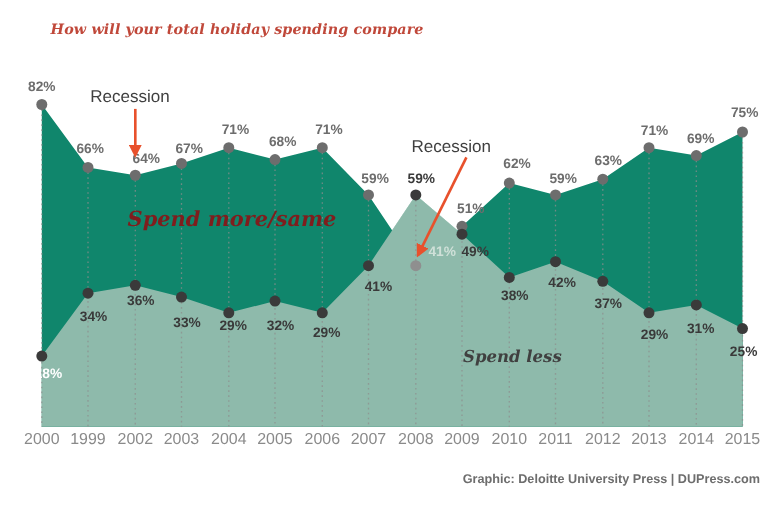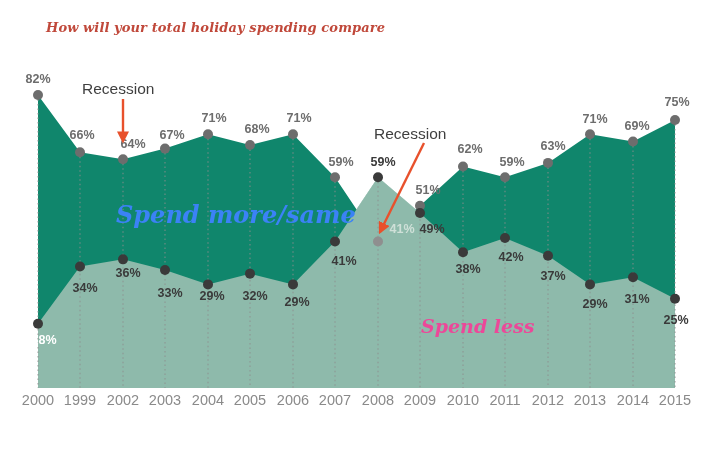--- a/index.html
+++ b/index.html
@@ -48,28 +48,28 @@
 
   
   .band-label{
     position:absolute;
     font-family:"DejaVu Serif", serif;
     font-style:italic;
     font-weight:600;
     white-space:nowrap;
   }
   .band-more{
-    left:116px; top:200px;
-    font-size:24px;
-    color:#3b82f6;
+    left:116px; top:188px;
+    font-size:19px;
+    color:#7f1d1d;
   }
   .band-less{
     left:421px; top:315px;
-    font-size:19px;
-    color:#ec4899;
+    font-size:15px;
+    color:#404040;
   }
 
   
   .xaxis{
     position:absolute;
     left:0; top:392px;
     width:713px; height:26px;
   }
   .xtick{
     position:absolute;
@@ -246,15 +246,16 @@
       <div class="xtick" style="left: 420px;">2009</div>
       <div class="xtick" style="left: 463px;">2010</div>
       <div class="xtick" style="left: 505px;">2011</div>
       <div class="xtick" style="left: 548px;">2012</div>
       <div class="xtick" style="left: 590px;">2013</div>
       <div class="xtick" style="left: 633px;">2014</div>
       <div class="xtick" style="left: 675px;">2015</div>
     </div>
 
   <div class="footer">
+    <div class="credit">Graphic: Deloitte University Press  |  DUPress.com</div>
   </div>
 
 </div>
 
 </body></html>

